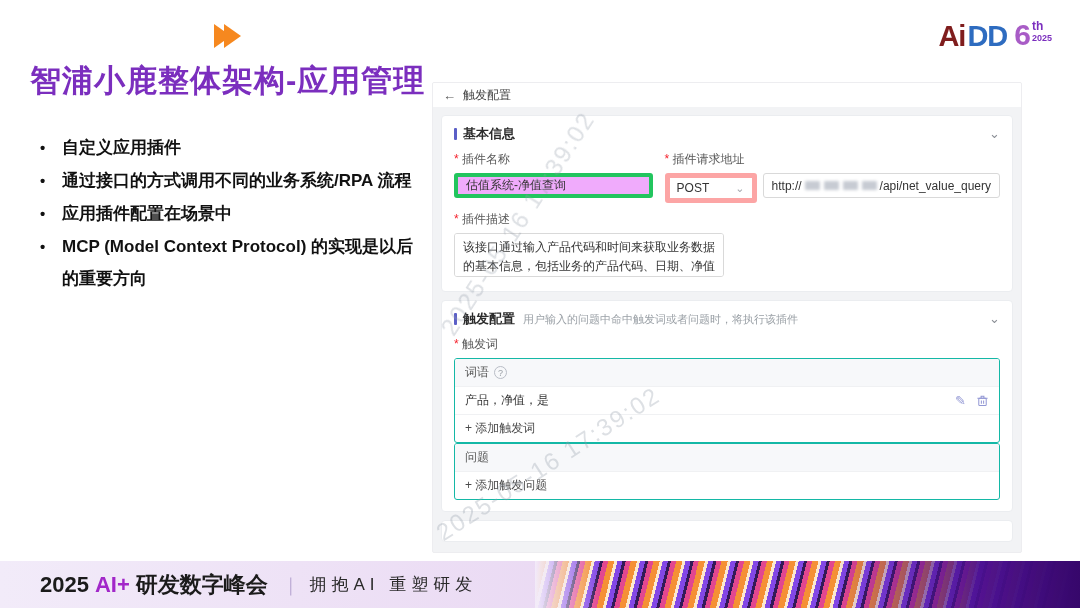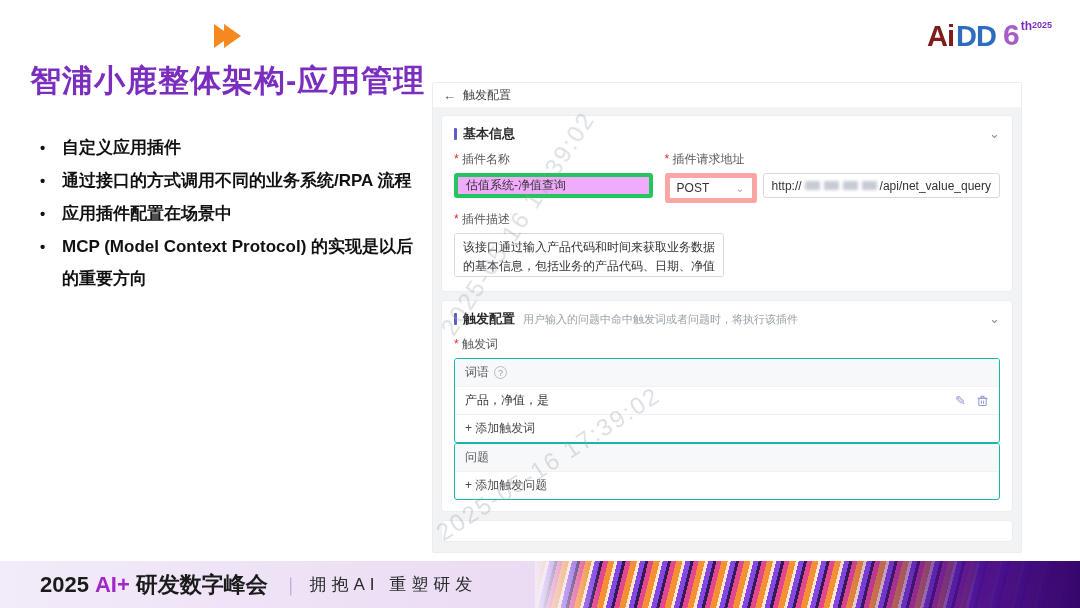--- a/index.html
+++ b/index.html
@@ -13,21 +13,21 @@
   .arrows { display:flex; align-items:center; }
   .tri { width:0; height:0; border-top:12px solid transparent; border-bottom:12px solid transparent; border-left:17px solid #f6881f; }
   .tri + .tri { margin-left:-7px; }
   .slide-title { font-size:31px; font-weight:800; color:#7b2ebe; letter-spacing:1px; }
 
   .logo { position:absolute; right:28px; top:20px; display:flex; align-items:flex-start; gap:2px; }
   .logo .p1 { font-size:29px; font-weight:800; color:#7f1d1d; letter-spacing:-1px; }
   .logo .p2 { font-size:29px; font-weight:800; color:#2e6cc0; letter-spacing:-1px; }
   .logo .six { display:flex; margin-left:5px; }
   .logo .n6 { font-size:30px; font-weight:800; color:#a85cc6; line-height:30px; }
-  .logo .thcol { display:flex; flex-direction:row; align-items:flex-start; margin-left:1px; }
+  .logo .thcol { display:flex; flex-direction:column; align-items:flex-start; margin-left:1px; }
   .logo .th { font-size:12px; font-weight:800; color:#7b2ebe; line-height:13px; }
   .logo .yr { font-size:9px; font-weight:700; color:#7b2ebe; line-height:10px; }
 
   
   .bullets { position:absolute; left:36px; top:132px; width:392px; list-style:none; }
   .bullets li { position:relative; padding-left:26px; font-size:17px; font-weight:800; color:#111;
                 line-height:32px; margin-bottom:1px; }
   .bullets li::before { content:"•"; position:absolute; left:4px; top:0; font-size:15px; color:#111; }
 
   

